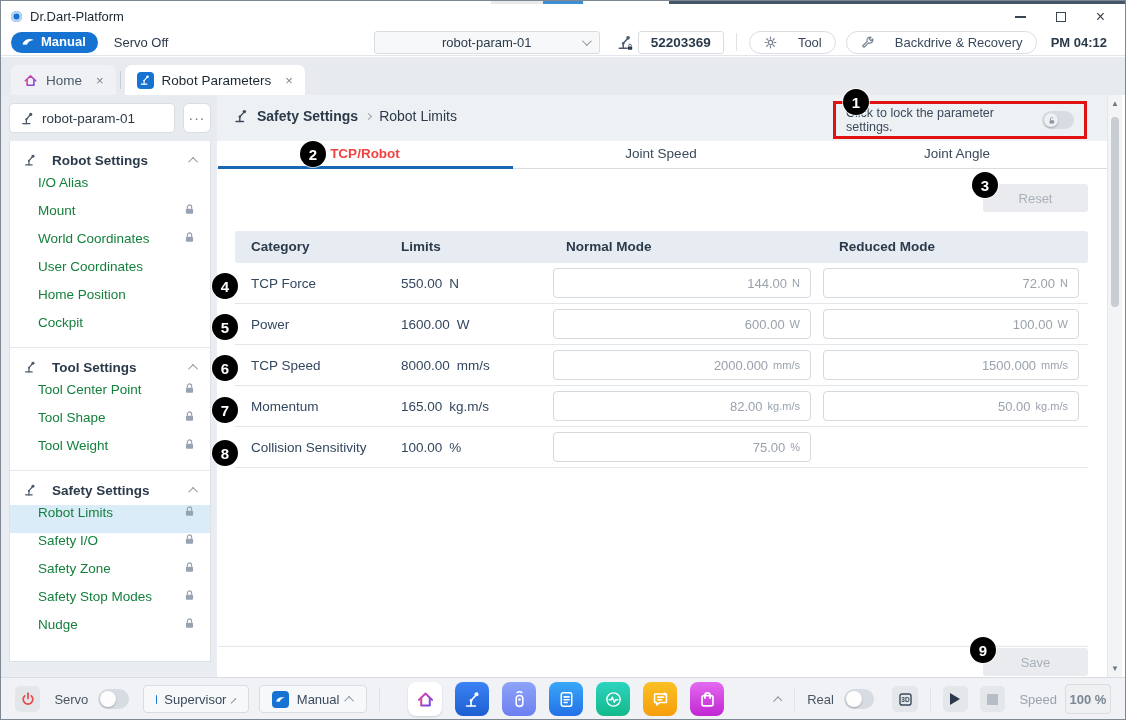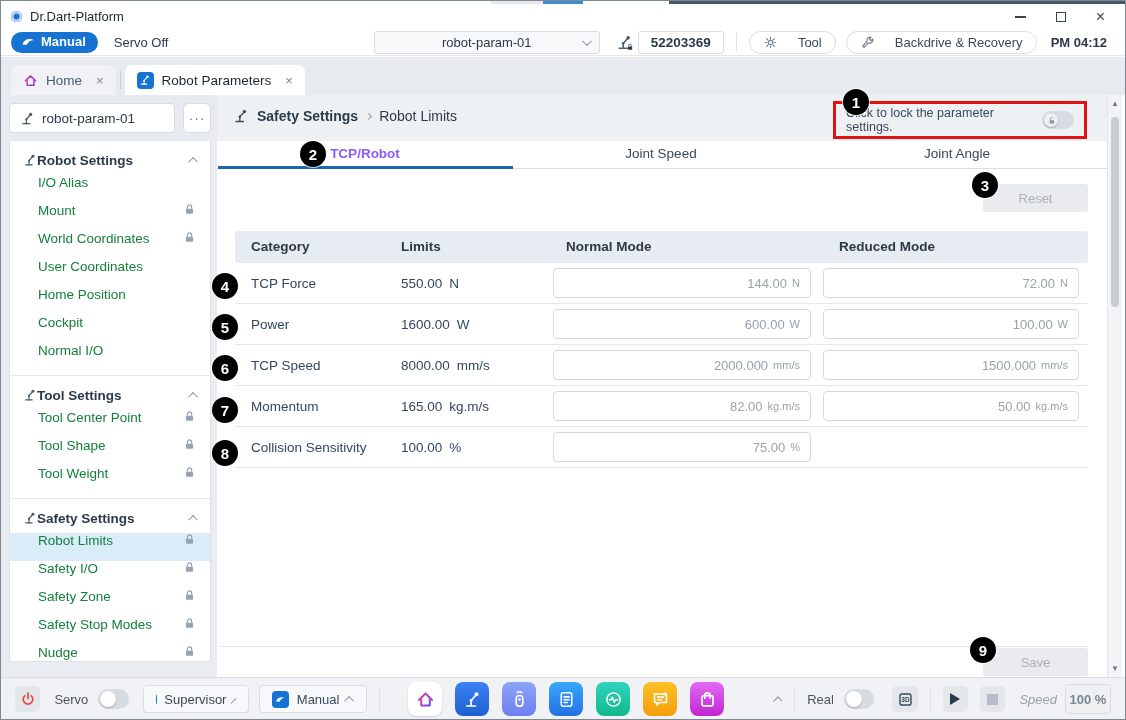--- a/index.html
+++ b/index.html
@@ -46,35 +46,35 @@
   .sidehead-strip { position:absolute; left:0; top:94px; width:216px; height:46px; background:#e7ebef; }
   .crumb-strip { position:absolute; left:216px; top:94px; width:890px; height:46px; background:#eef1f4; }
   .param-field { position:absolute; left:8px; top:8px; width:166px; height:30px; background:#fff; border:1px solid #d9dde2; border-radius:4px; display:flex; align-items:center; gap:7px; padding:0 10px; font-size:13.5px; color:#2b3a4a; }
   .more-btn { position:absolute; left:182px; top:8px; width:28px; height:30px; background:#fff; border:1px solid #d9dde2; border-radius:6px; display:flex; align-items:center; justify-content:center; color:#6b7683; font-size:14px; letter-spacing:1px; }
   .crumb { position:absolute; left:16px; top:13px; display:flex; align-items:center; gap:8px; font-size:14px; color:#2b3a4a; }
   .crumb .sec { font-weight:bold; }
   .lock-banner { position:absolute; right:20px; top:6px; width:254px; height:38px; border:3px solid #e01212; display:flex; align-items:center; justify-content:flex-end; gap:10px; padding:0 10px; font-size:12.5px; color:#3a4a5c; }
 
   
   .sidebar { position:absolute; left:8px; top:140px; width:202px; height:521px; background:#fff; border:1px solid #dde1e6; border-top:none; overflow:hidden; }
-  .shead { display:flex; align-items:center; gap:0; height:30px; padding:0 12px 0 13px; font-size:13.5px; font-weight:bold; color:#2b3a4a; }
+  .shead { display:flex; align-items:center; gap:15px; height:30px; padding:0 12px 0 13px; font-size:13.5px; font-weight:bold; color:#2b3a4a; }
   .shead .chev { margin-left:auto; }
   .sitem { display:flex; align-items:flex-start; height:28px; padding:0 14px 0 28px; font-size:13.5px; color:#15803d; }
   .sitem.selected { background:#d9ecf8; }
   .sitem .lockwrap { margin-left:auto; color:#97a3b3; display:flex; }
   .sdiv { height:1px; background:#e6eaee; margin:4px 0; }
   .side-gap { position:absolute; left:0; top:661px; width:216px; height:15px; background:#e9edf1; }
   .left-gut { position:absolute; left:0; top:94px; width:8px; height:582px; background:#e9edf1; }
   .gut-right { position:absolute; left:210px; top:140px; width:6px; height:536px; background:#e9edf1; }
 
   
   .content { position:absolute; left:216px; top:140px; width:890px; height:536px; background:#fff; }
   .ctabs { position:absolute; left:0; top:0; width:100%; height:28px; border-bottom:1px solid #d9dde2; display:flex; }
   .ctab { width:296px; text-align:center; font-size:13.5px; color:#3a4a5c; padding-top:5px; }
-  .ctab.active { color:#8b5cf6; font-weight:bold; }
+  .ctab.active { color:#ef4444; font-weight:bold; }
   .ctab-underline { position:absolute; left:1px; top:25px; width:295px; height:3px; background:#1a68b2; }
   .btn-gray { position:absolute; width:105px; height:28px; background:#e9ebee; border-radius:3px; color:#a9b1ba; font-size:13px; display:flex; align-items:center; justify-content:center; }
   #reset-btn { left:766px; top:43px; }
   #save-btn { left:766px; top:507px; }
   .bottom-line { position:absolute; left:1px; top:505px; width:870px; height:1px; background:#e3e6ea; }
 
   
   .ptable { position:absolute; left:18px; top:90px; width:853px; }
   .thead { height:32px; background:#e7ebf2; border-radius:3px; position:relative; }
   .thead span { position:absolute; top:8px; font-size:13.5px; color:#2b3a4a; font-weight:bold; }
@@ -360,23 +360,20 @@
       </div>
     <div class="sitem">
         <span>User Coordinates</span>
       </div>
     <div class="sitem">
         <span>Home Position</span>
       </div>
     <div class="sitem">
         <span>Cockpit</span>
       </div>
-    <div class="sitem">
-        <span>Normal I/O</span>
-      </div>
     <div class="sdiv"></div>
     <div class="shead">
       <svg class="i" width="14" height="14" style="color:#4a5a6c">
           <use href="#sym-robot"></use>
         </svg>
       <span>Tool Settings</span>
       <span class="chev up"></span>
     </div>
     <div class="sitem">
         <span>Tool Center Point</span>
@@ -618,21 +615,21 @@
           <use href="#sym-book3d"></use>
         </svg>
     </div>
     <div class="vdiv" style="height:24px;"></div>
     <div class="sq-btn">
       <span style="width:0;height:0;border-left:10px solid #2b3a4a;border-top:6px solid transparent;border-bottom:6px solid transparent;display:block;"></span>
     </div>
     <div class="sq-btn" style="margin-left:12px;">
       <span style="width:11px;height:11px;background:#b6bdc6;display:block;"></span>
     </div>
-    <span class="bb-label" style="margin-left:14px; color:#9aa2ac;font-style:italic;">Speed</span>
+    <span class="bb-label" style="margin-left:14px; color:#9aa2ac;">Speed</span>
     <div class="speedbox" style="margin-left:8px;">100 %</div>
   </div>
 
   <div class="badge" style="left:842px; top:88px;">1</div>
   <div class="badge" style="left:299px; top:140px;">2</div>
   <div class="badge" style="left:971px; top:171px;">3</div>
   <div class="badge" style="left:211px; top:272px;">4</div>
   <div class="badge" style="left:211px; top:313px;">5</div>
   <div class="badge" style="left:211px; top:354px;">6</div>
   <div class="badge" style="left:211px; top:396px;">7</div>

